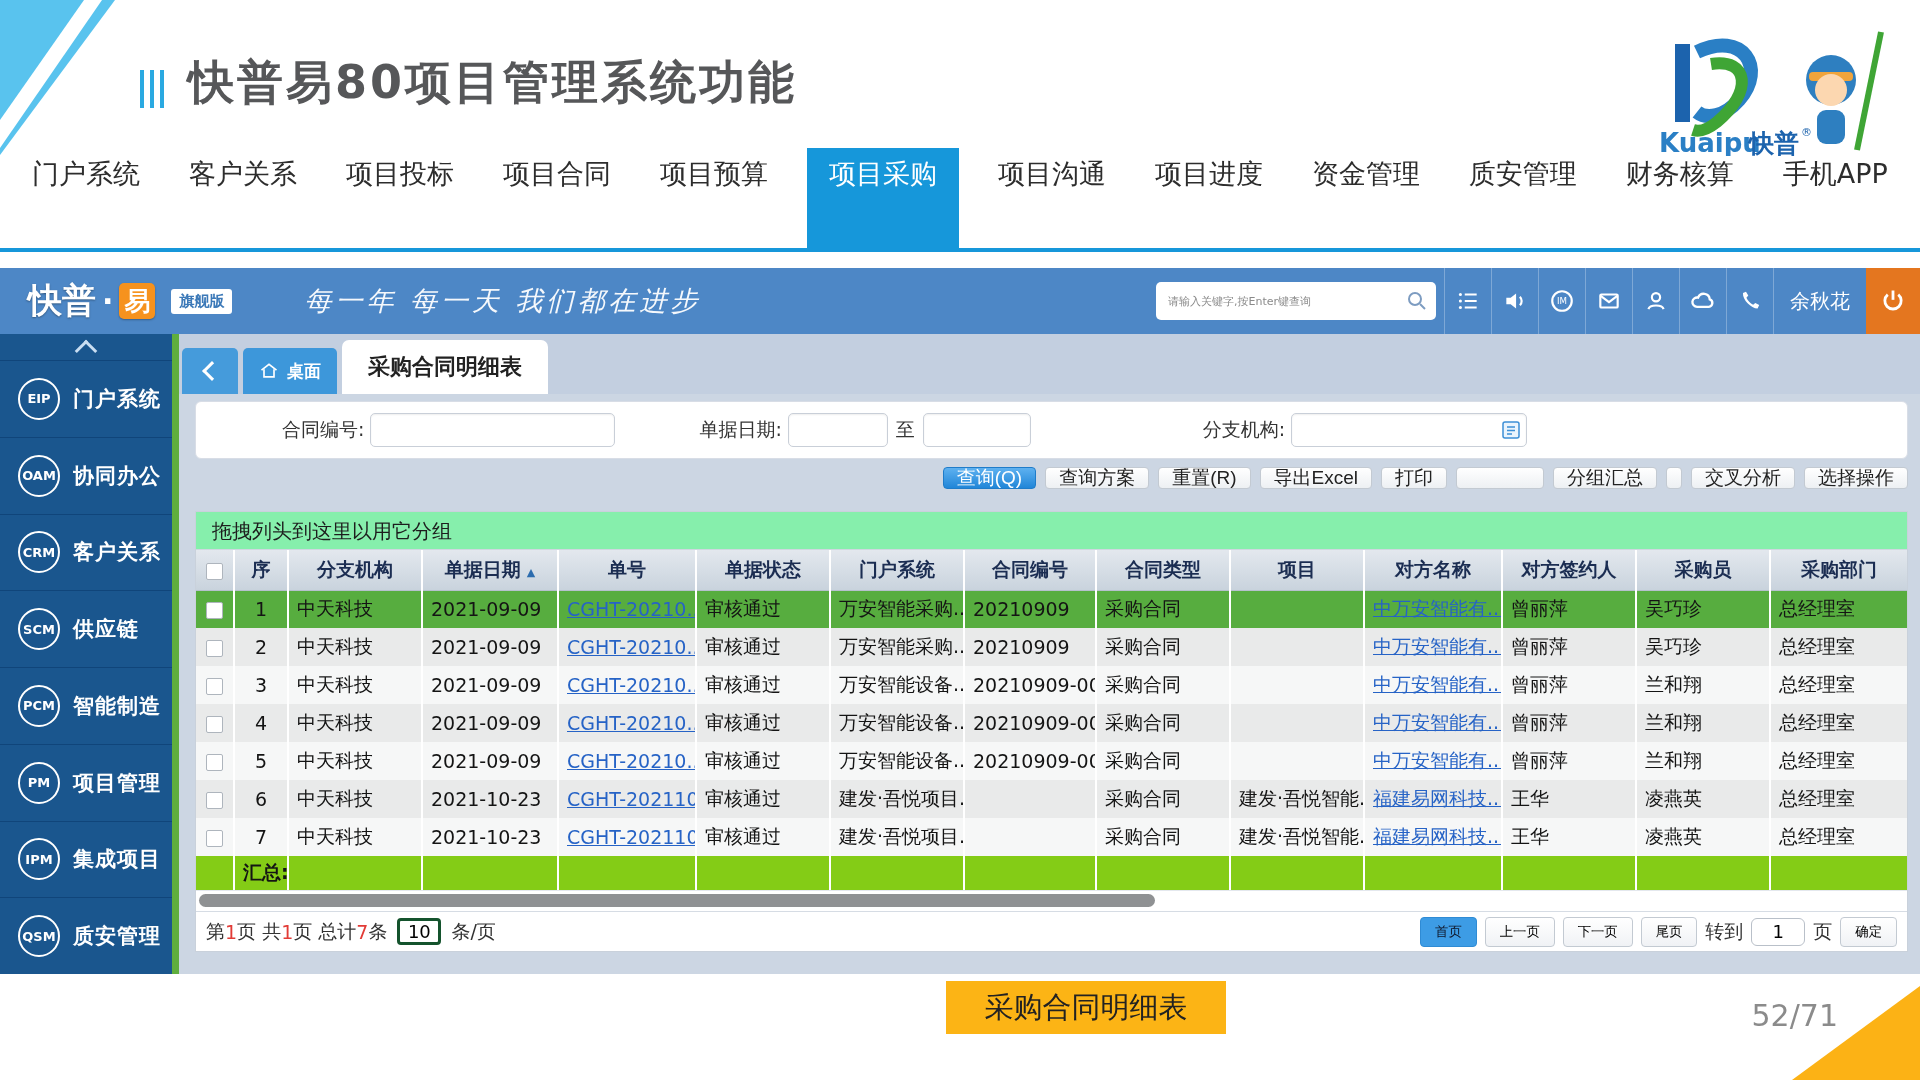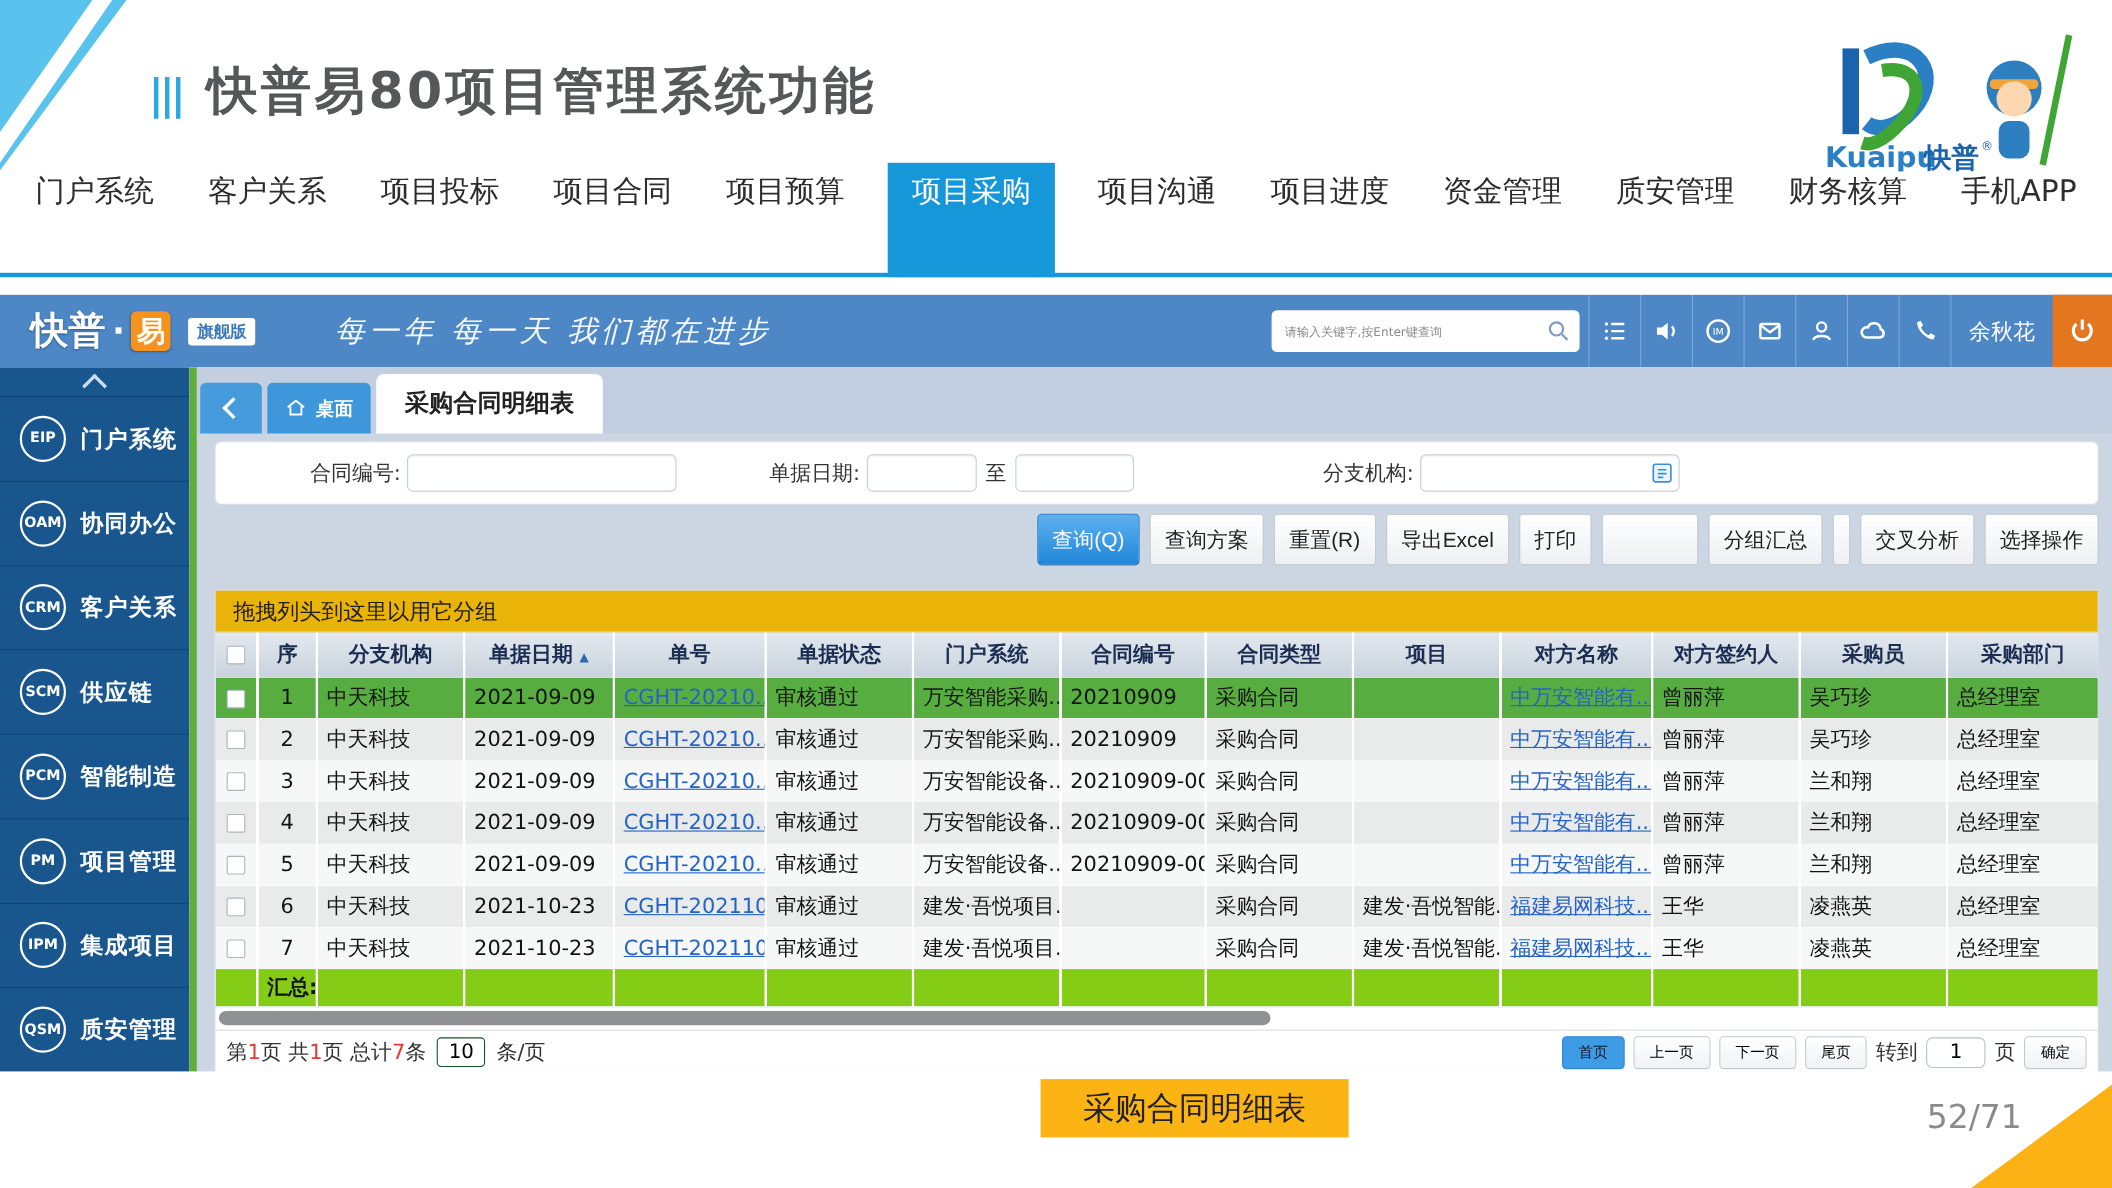--- a/index.html
+++ b/index.html
@@ -90,30 +90,30 @@
              box-shadow:inset 0 1px 2px rgba(0,0,0,.07); font-size:18px; padding:0 8px;
              font-family:"DejaVu Sans", sans-serif; outline:none; }
   .fw-name { width:248px; } .fw-code { width:245px; } .fw-date { width:100px; } .fw-date2 { width:108px; }
   .branch-wrap { position:relative; }
   .fw-branch { width:236px; padding-right:30px; }
   .branch-ico { position:absolute; right:6px; top:7px; cursor:pointer; }
   .to-label { margin:0 8px; }
 
   
   .toolbar { margin:8px 12px 0 16px; display:flex; justify-content:flex-end; gap:9px; }
-  .tbtn { height:47px; padding:0 13px; font-size:19px; color:#222; background:linear-gradient(#ffffff,#edf0f3);
+  .tbtn { height:22px; padding:0 13px; font-size:19px; color:#222; background:linear-gradient(#ffffff,#edf0f3);
           border:1px solid #c3cad2; border-radius:4px; display:flex; align-items:center; cursor:pointer;
           white-space:nowrap; }
   .tbtn.primary { background:linear-gradient(#5eb1f0,#2186d8); border-color:#1f7cc9; color:#fff; }
   .tbtn.blank-wide { width:88px; } .tbtn.blank-narrow { width:16px; padding:0; }
 
   
   .grid { margin:22px 12px 0 16px; background:#fff; border:1px solid #c9d1db; }
   .group-bar { height:38px; line-height:38px; padding-left:16px; font-size:20px; color:#1d1d1d;
-               background:#eab308; border-bottom:1px solid #cfd7e0; }
+               background:#86efac; border-bottom:1px solid #cfd7e0; }
   table { width:100%; border-collapse:collapse; table-layout:fixed; font-size:19px; }
   thead th { height:40px; background:linear-gradient(#e3e8ee,#c9d3dd); color:#1b2d52; font-size:19px;
              font-weight:bold; border-right:2px solid #fff; border-bottom:1px solid #b6c1cc;
              white-space:nowrap; overflow:hidden; cursor:pointer; }
   thead th:last-child { border-right:none; }
   tbody td, tfoot td { height:38px; padding:0 8px; border-right:2px solid #fff; color:#141414;
              overflow:hidden; white-space:nowrap; }
   tbody td:last-child, tfoot td:last-child { border-right:none; }
   tr.selected td { background:#57ad3f; }
   tr.even td { background:#e9eaea; }
@@ -126,21 +126,21 @@
   .caret { font-size:11px; color:#2c6cae; margin-left:6px; }
   tfoot td { background:#84cc16; height:34px; }
   tfoot td.sum { font-weight:bold; text-align:left; overflow:visible; }
   .hscroll { height:21px; border-top:1px solid #e4e8ee; padding:3px 0 0 3px; background:#fff; }
   .hthumb { width:56%; height:13px; background:#8f9193; border-radius:7px; cursor:pointer; }
 
   
   .pager { height:40px; border-top:1px solid #d6dce4; display:flex; align-items:center;
            padding:0 10px; font-size:19px; color:#333; background:#fff; }
   .red { color:#e23b36; }
-  .size-input { width:44px; height:27px; border:1px solid #14532d; border-radius:4px; text-align:center;
+  .size-input { width:44px; height:27px; border:3px solid #14532d; border-radius:4px; text-align:center;
                 font-size:18px; margin:0 10px; font-family:"DejaVu Sans", sans-serif; }
   .pager-right { margin-left:auto; display:flex; align-items:center; gap:8px; }
   .pbtn { height:30px; padding:0 14px; border:1px solid #c3cad2; border-radius:4px;
           background:linear-gradient(#fff,#f0f2f5); display:flex; align-items:center; cursor:pointer; }
   .pbtn.active { background:#3d9ce5; border-color:#2f8bd4; color:#0f172a; }
   .goto-input { width:54px; height:28px; border:1px solid #b9c0c9; border-radius:6px; text-align:center;
                 font-size:18px; font-family:"DejaVu Sans", sans-serif; }
 
   
   .caption { position:absolute; left:946px; top:981px; width:280px; height:53px; background:#fcb415;

